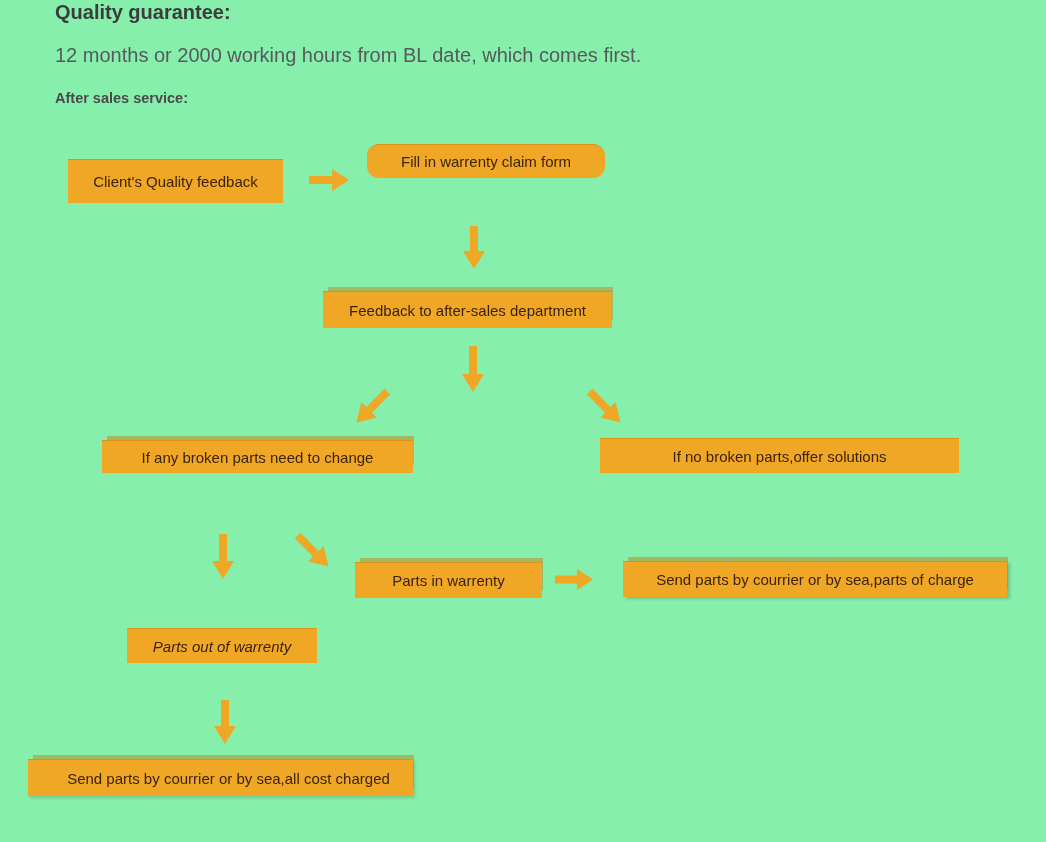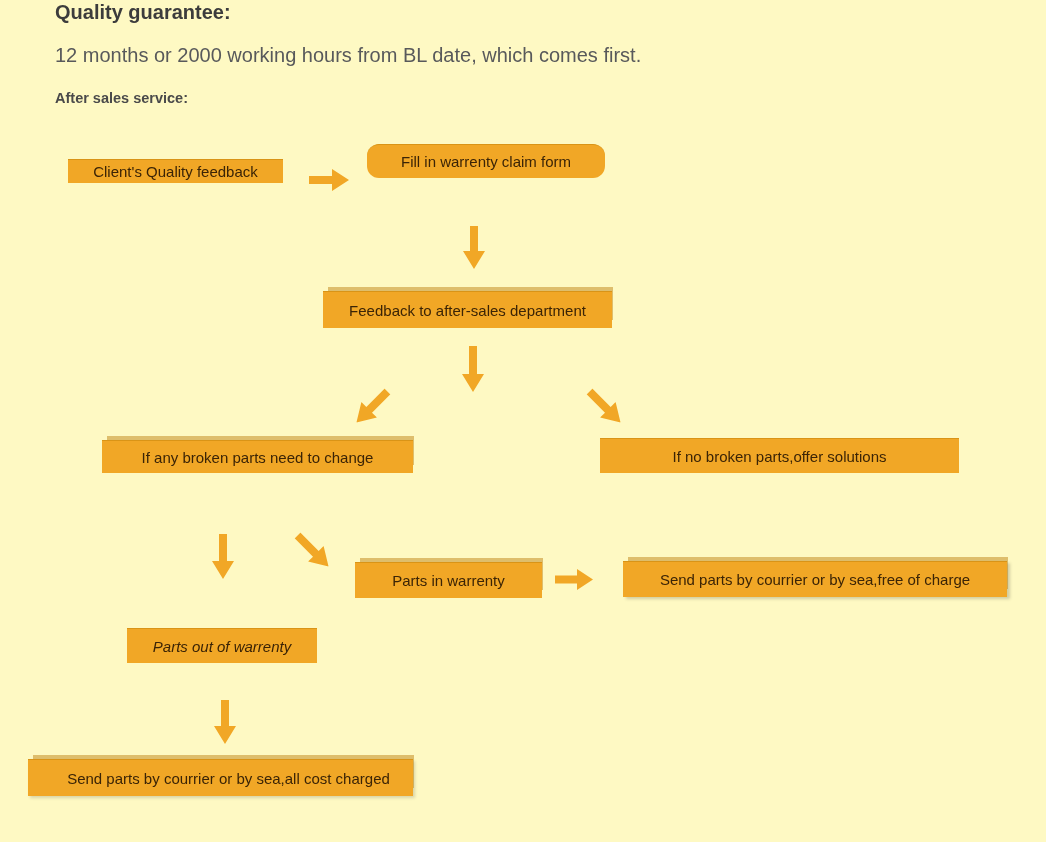--- a/index.html
+++ b/index.html
@@ -1,20 +1,20 @@
 <!DOCTYPE html>
 <html style="--box-fill: #F1A726; --box-top-line: #D99417; --box-top-shade: rgba(190,132,22,0.5); --box-text: #3B2406; --arrow: #F1A726; --title-text: #3C3C3C; --subtitle-text: #58595B; --section-text: #4A4A4A;"><head>
 <meta charset="utf-8">
 <style>
   html, body { margin: 0; padding: 0; background: #ffffff; }
   .canvas {
     position: relative;
     width: 1046px;
     height: 842px;
-    background: #fef9c3;
+    background: #86efac;
     font-family: "Liberation Sans", sans-serif;
     overflow: hidden;
   }
 
   
   .hdr-title {
     position: absolute; left: 55px; top: 0px;
     font-size: 20px; font-weight: 700; line-height: 24px;
     color: var(--title-text);
   }
@@ -36,21 +36,21 @@
     color: var(--box-text);
     font-size: 15px;
     display: flex; align-items: center; justify-content: center;
     text-align: center;
     box-sizing: border-box;
     border-top: 1px solid var(--box-top-line);
     white-space: nowrap;
   }
   .ts { box-shadow: 3px -6px 0 -2px var(--box-top-shade); }
 
-  .n0 { left:  68px; top: 159px; width: 215px; height: 24px; }
+  .n0 { left:  68px; top: 159px; width: 215px; height: 44px; }
   .n1 { left: 367px; top: 144px; width: 238px; height: 34px; border-radius: 12px; }
   .n2 { left: 323px; top: 291px; width: 289px; height: 37px; }
   .n3 { left: 102px; top: 440px; width: 311px; height: 33px; }
   .n4 { left: 600px; top: 438px; width: 359px; height: 35px; }
   .n5 { left: 355px; top: 562px; width: 187px; height: 36px; }
   .n6 { left: 623px; top: 561px; width: 384px; height: 36px;
         box-shadow: 3px -6px 0 -2px var(--box-top-shade), 3px 2px 3px rgba(0,0,0,0.18); }
   .n7 { left: 127px; top: 628px; width: 190px; height: 35px; font-style: italic; }
   .n8 { left:  28px; top: 759px; width: 385px; height: 37px;
         box-shadow: 3px -6px 0 -2px var(--box-top-shade), 2px 2px 3px rgba(0,0,0,0.15); padding-left: 16px; }
@@ -75,21 +75,21 @@
   <div class="hdr-title">Quality guarantee:</div>
   <div class="hdr-sub">12 months or 2000 working hours from BL date, which comes first.</div>
   <div class="hdr-sec">After sales service:</div>
 
   <div class="node n0">Client's Quality feedback</div>
   <div class="node n1">Fill in warrenty claim form</div>
   <div class="node n2 ts">Feedback to after-sales department</div>
   <div class="node n3 ts">If any broken parts need to change</div>
   <div class="node n4">If no broken parts,offer solutions</div>
   <div class="node n5 ts">Parts in warrenty</div>
-  <div class="node n6">Send parts by courrier or by sea,free of charge</div>
+  <div class="node n6">Send parts by courrier or by sea,parts of charge</div>
   <div class="node n7">Parts out of warrenty</div>
   <div class="node n8">Send parts by courrier or by sea,all cost charged</div>
 
   <svg class="arw a0" width="40" height="22" viewBox="0 0 40 22">
     <polygon points="0,7 23,7 23,0 40,11 23,22 23,15 0,15" fill="#F1A726"></polygon>
   </svg>
   <svg class="arw a1" width="22" height="43" viewBox="0 0 22 43">
     <polygon points="7,0 15,0 15,25 22,25 11,43 0,25 7,25" fill="#F1A726"></polygon>
   </svg>
   <svg class="arw a2" width="22" height="46" viewBox="0 0 22 46">

